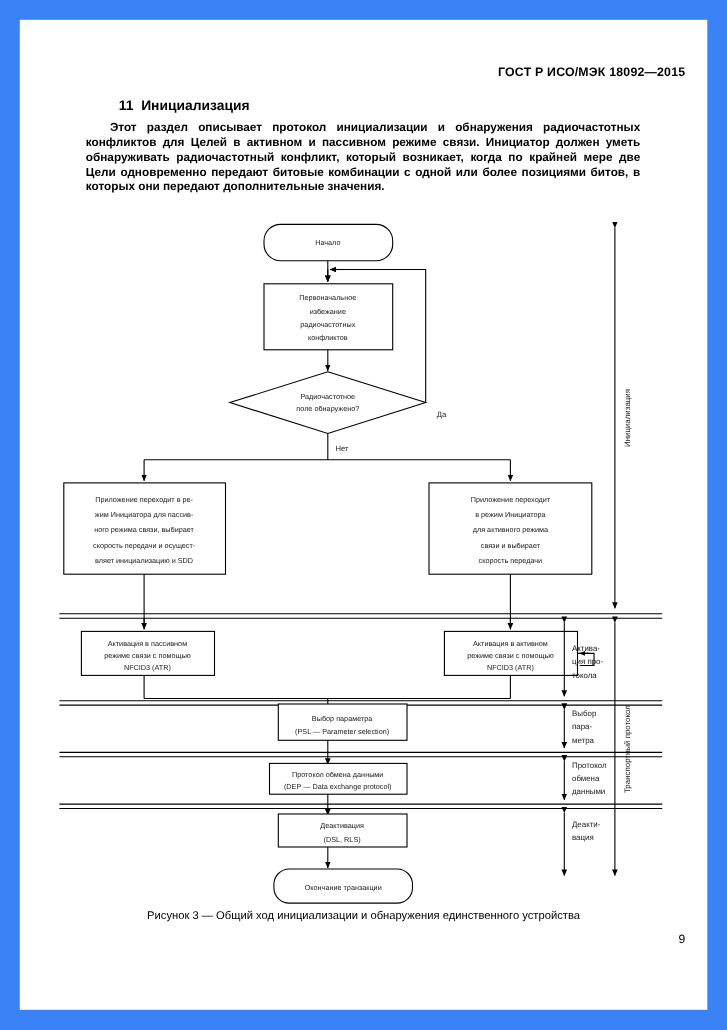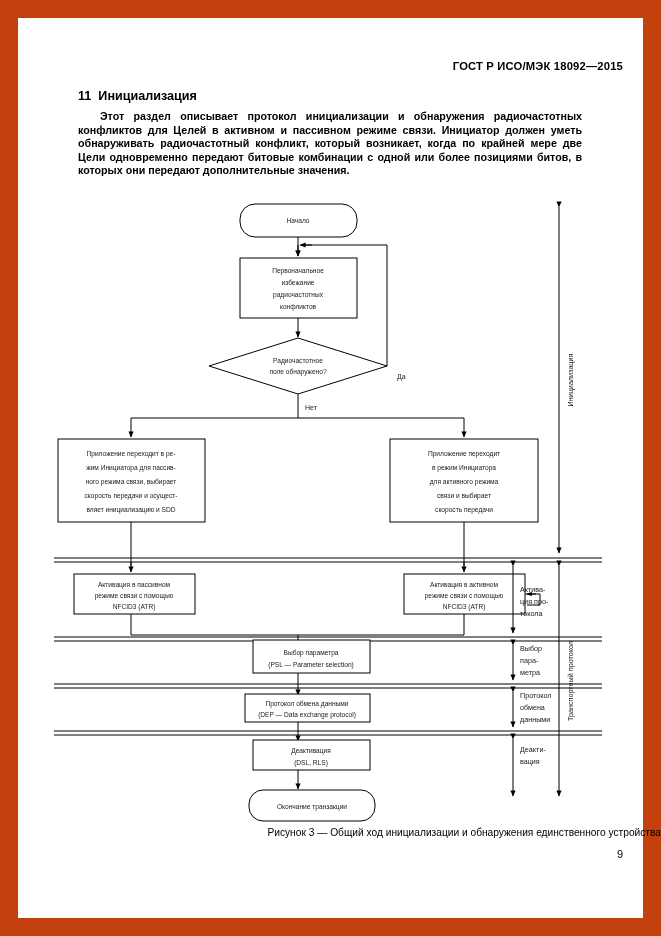--- a/index.html
+++ b/index.html
@@ -13,21 +13,21 @@
     position: relative;
     font-family: "Liberation Sans", sans-serif;
     color: #000000;
     overflow: hidden;
   }
   .page {
     position: absolute;
     left: 0; top: 0;
     width: 661px;
     height: 936px;
-    background: #c2410c;
+    background: #3b82f6;
   }
   .sheet {
     position: absolute;
     left: 18px; top: 18px;
     width: 625px;
     height: 900px;
     background: #ffffff;
   }
 
   
@@ -42,21 +42,21 @@
   }
 
   
   .section-heading {
     position: absolute;
     left: 78px;
     top: 89px;
     font-size: 12.6px;
     font-weight: bold;
   }
-  .section-heading .num { margin-right: 7px; }
+  .section-heading .num { margin-right: 7px; margin-left: 30px; }
 
   
   .para {
     position: absolute;
     left: 78px;
     width: 504px;
     font-size: 10.7px;
     line-height: 13.6px;
     text-align: justify;
     text-justify: inter-word;
@@ -71,21 +71,21 @@
     left: 0; top: 0;
     width: 661px; height: 936px;
   }
 
   
   .fig-caption {
     position: absolute;
     left: 0;
     top: 827px;
     width: 661px;
-    text-align: right;
+    text-align: center;
     font-size: 10.2px;
   }
   .folio {
     position: absolute;
     right: 38px;
     top: 848px;
     font-size: 11px;
   }
 
   

